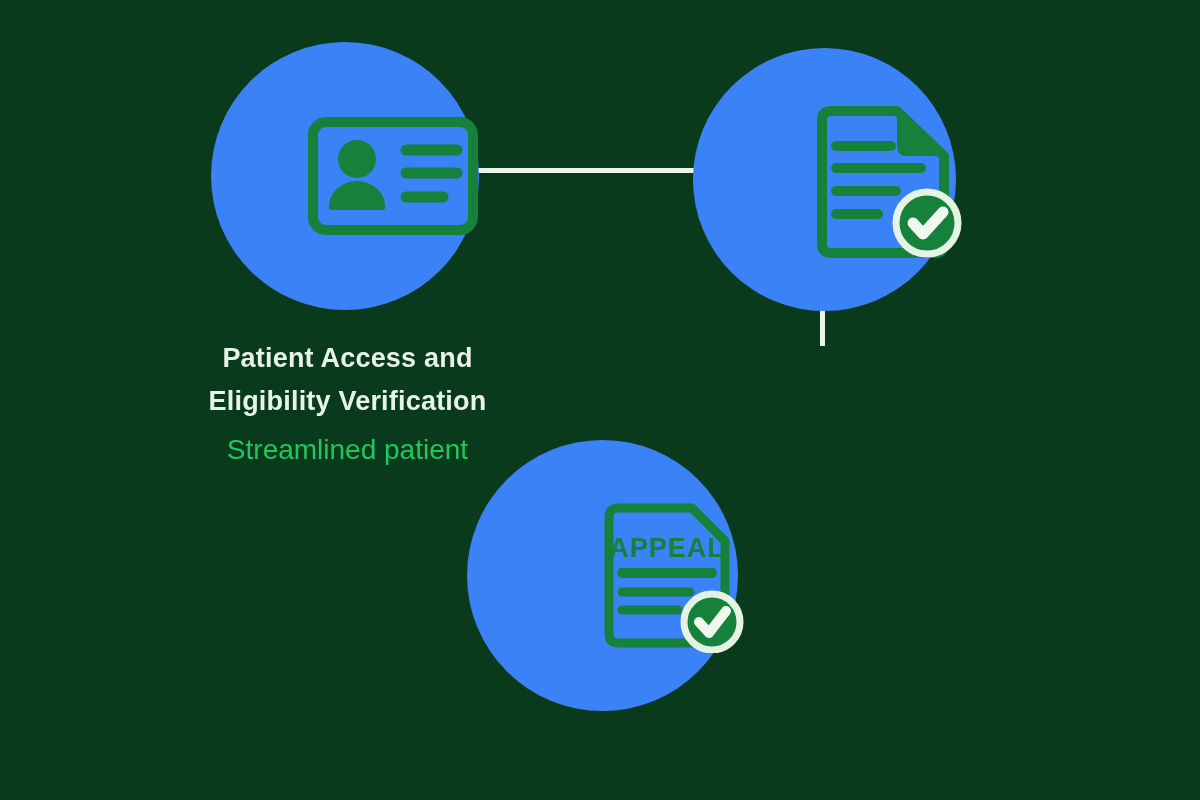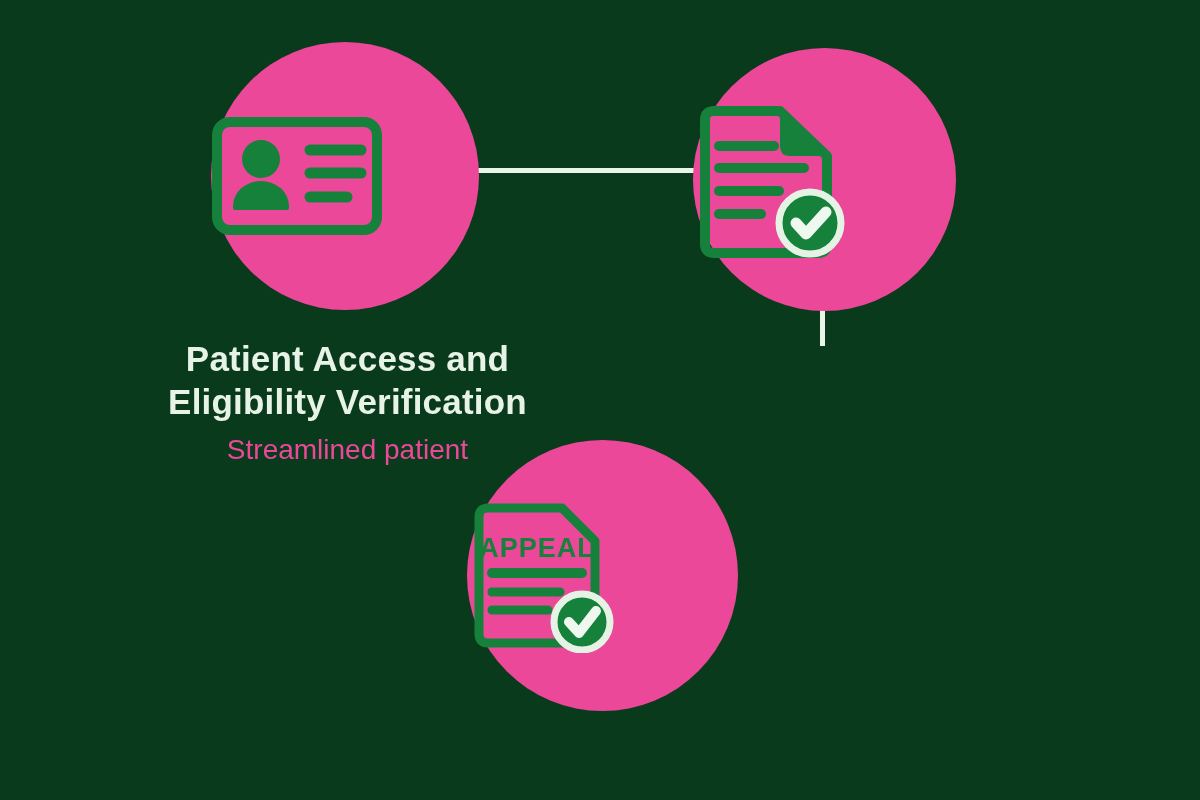--- a/index.html
+++ b/index.html
@@ -7,41 +7,41 @@
     position: relative;
     width: 1200px;
     height: 800px;
     background: #0a3a1c;
     overflow: hidden;
     font-family: "Liberation Sans", sans-serif;
   }
   .circle {
     position: absolute;
     border-radius: 50%;
-    background: #ec4899;
+    background: #3b82f6;
     display: flex;
     align-items: center;
-    justify-content: flex-start;
+    justify-content: flex-end;
   }
   .connector { position: absolute; background: #e9f5e9; }
   .text-block { position: absolute; text-align: center; }
   .node-title {
     font-weight: 700;
-    font-size: 35px;
+    font-size: 27px;
     line-height: 43px;
     color: #e8f3e7;
     letter-spacing: 0.2px;
   }
   .node-title.wide { font-size: 37px; }
   .node-subtitle {
     margin-top: 9px;
     font-weight: 400;
     font-size: 28px;
     line-height: 35px;
-    color: #ec4899;
+    color: #22c55e;
   }
   .icon-svg { display: block; }
 </style>
 </head>
 <body>
 
 <div class="canvas">
 
   <div class="connector" style="left:476px; top:168px; width:220px; height:5px;"></div>
   <div class="connector" style="left:820px; top:306px; width:5px; height:40px;"></div>

